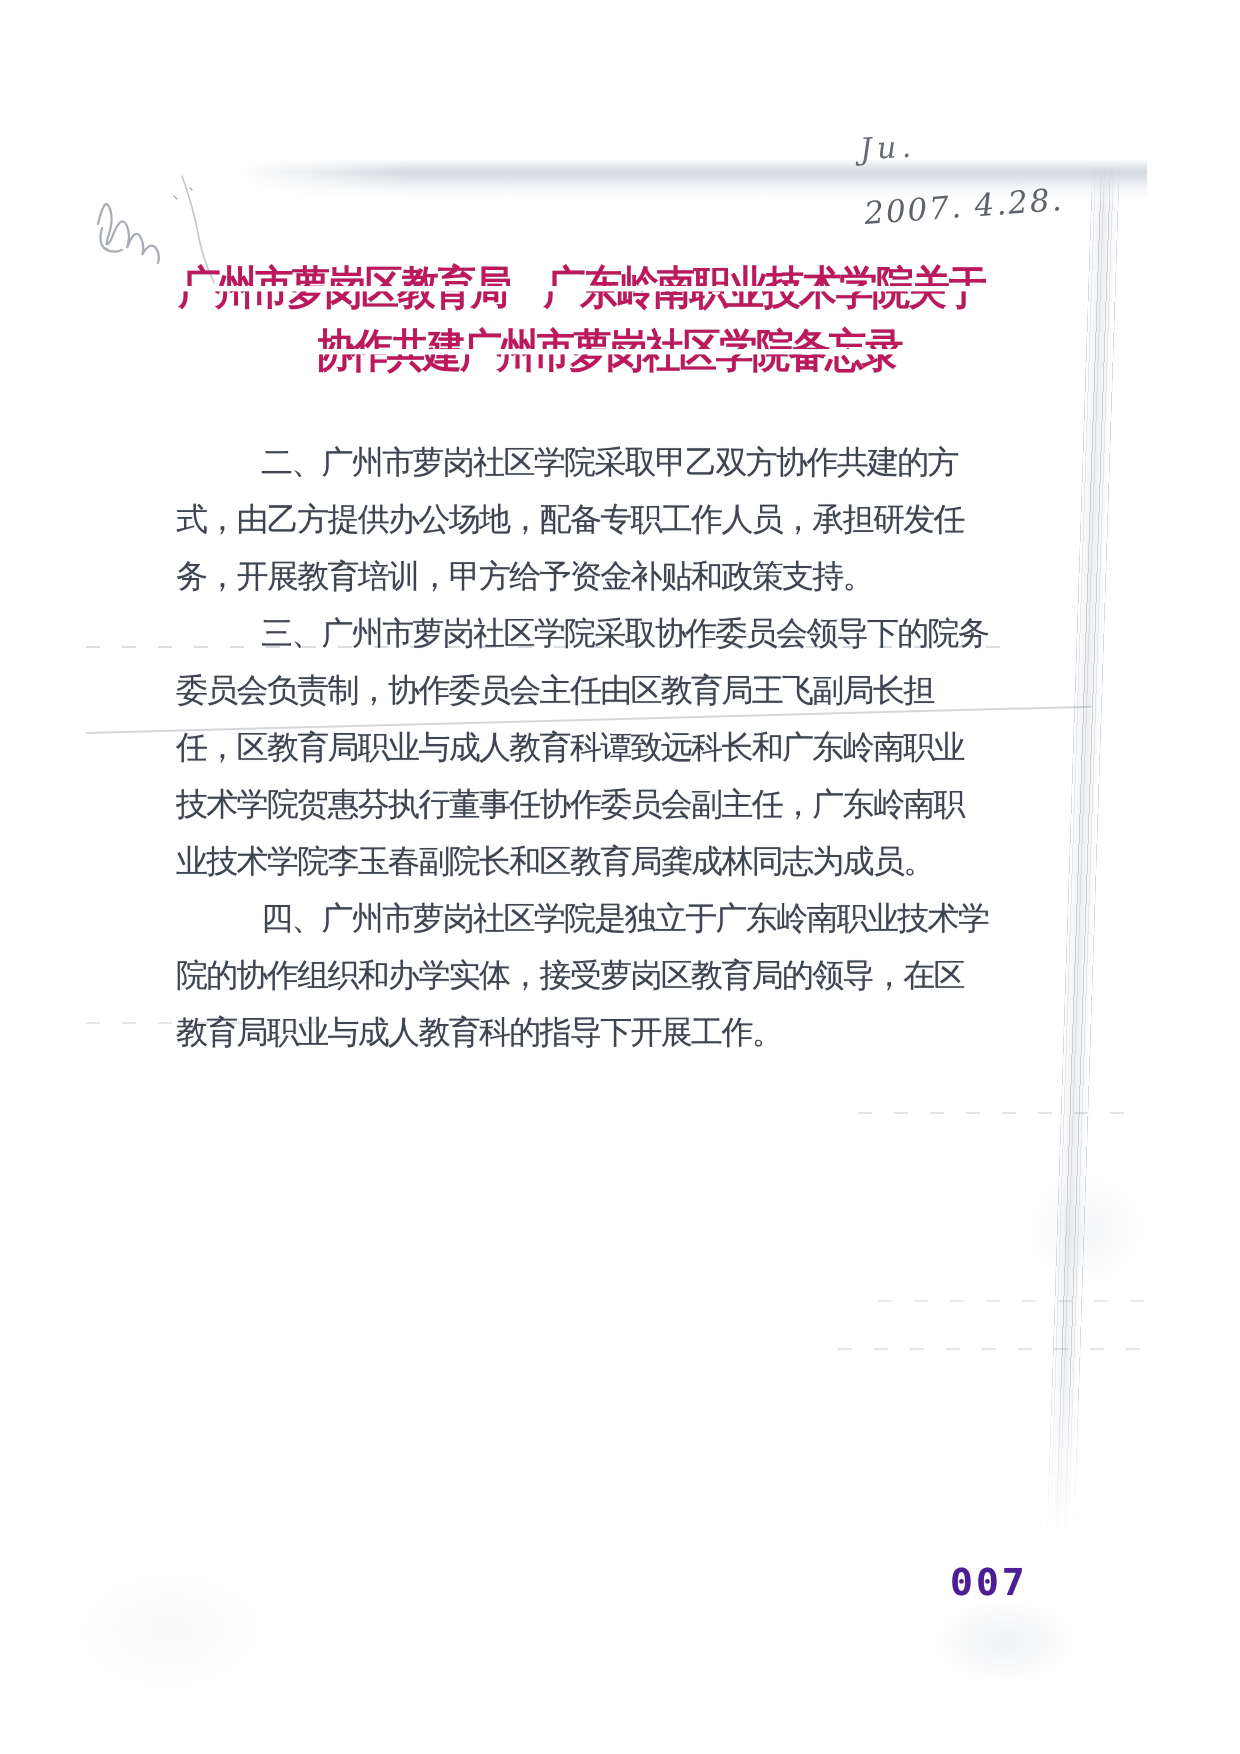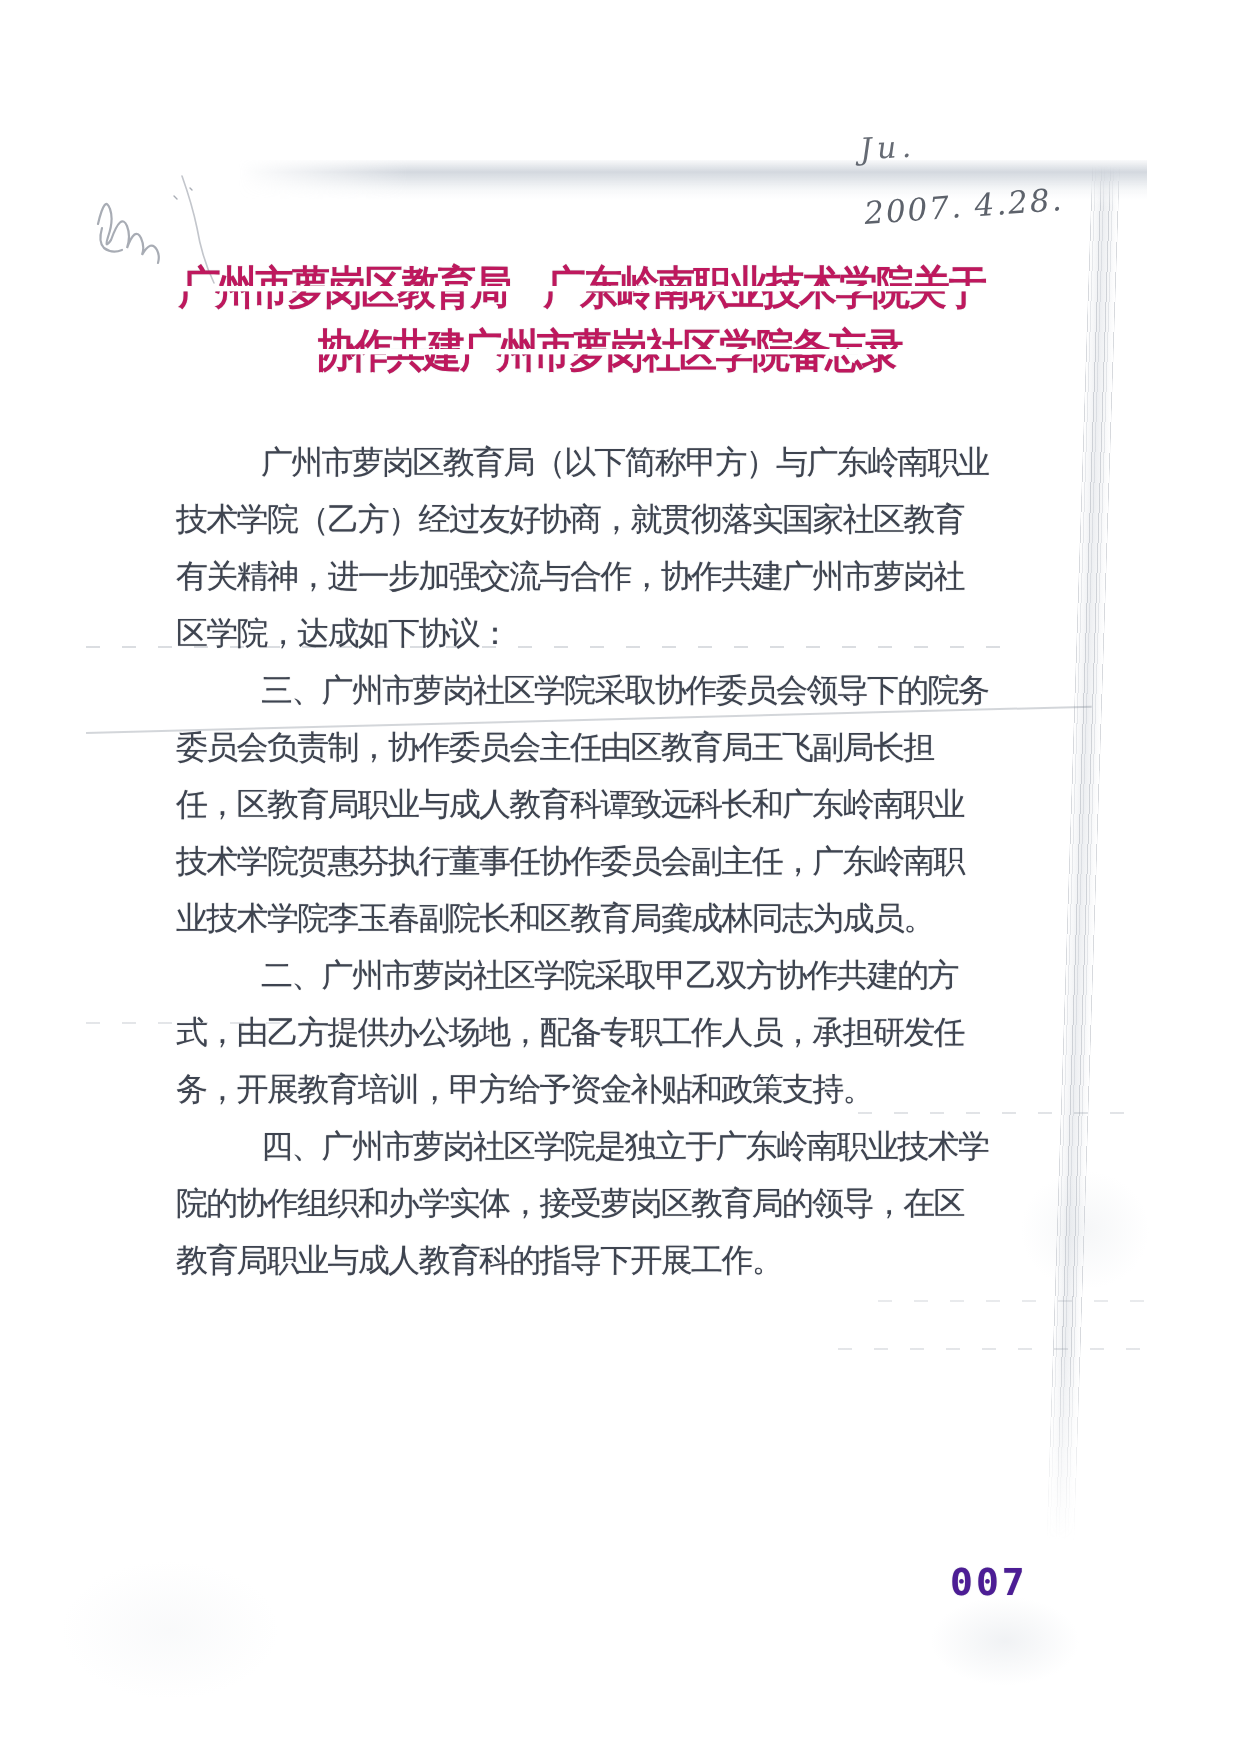--- a/index.html
+++ b/index.html
@@ -130,32 +130,28 @@
       <span class="half top">广州市萝岗区教育局　广东岭南职业技术学院关于</span>
       <span class="half bottom">广州市萝岗区教育局　广东岭南职业技术学院关于</span>
     </div>
     <div class="split-line t2">
       <span class="half top">协作共建广州市萝岗社区学院备忘录</span>
       <span class="half bottom">协作共建广州市萝岗社区学院备忘录</span>
     </div>
   </div>
 
   <div class="doc-body">
-    <p>广州市萝岗区教育局（以下简称甲方）与广东岭南职业
-技术学院（乙方）经过友好协商，就贯彻落实国家社区教育
-有关精神，进一步加强交流与合作，协作共建广州市萝岗社
-区学院，达成如下协议：</p>
+    <p>二、广州市萝岗社区学院采取甲乙双方协作共建的方
+式，由乙方提供办公场地，配备专职工作人员，承担研发任
+务，开展教育培训，甲方给予资金补贴和政策支持。</p>
     <p>三、广州市萝岗社区学院采取协作委员会领导下的院务
 委员会负责制，协作委员会主任由区教育局王飞副局长担
 任，区教育局职业与成人教育科谭致远科长和广东岭南职业
 技术学院贺惠芬执行董事任协作委员会副主任，广东岭南职
 业技术学院李玉春副院长和区教育局龚成林同志为成员。</p>
-    <p>二、广州市萝岗社区学院采取甲乙双方协作共建的方
-式，由乙方提供办公场地，配备专职工作人员，承担研发任
-务，开展教育培训，甲方给予资金补贴和政策支持。</p>
     <p>四、广州市萝岗社区学院是独立于广东岭南职业技术学
 院的协作组织和办学实体，接受萝岗区教育局的领导，在区
 教育局职业与成人教育科的指导下开展工作。</p>
   </div>
 
   <div class="page-number">007</div>
 
   <div class="smudge s1"></div>
   <div class="smudge s2"></div>
   <div class="smudge s3"></div>

